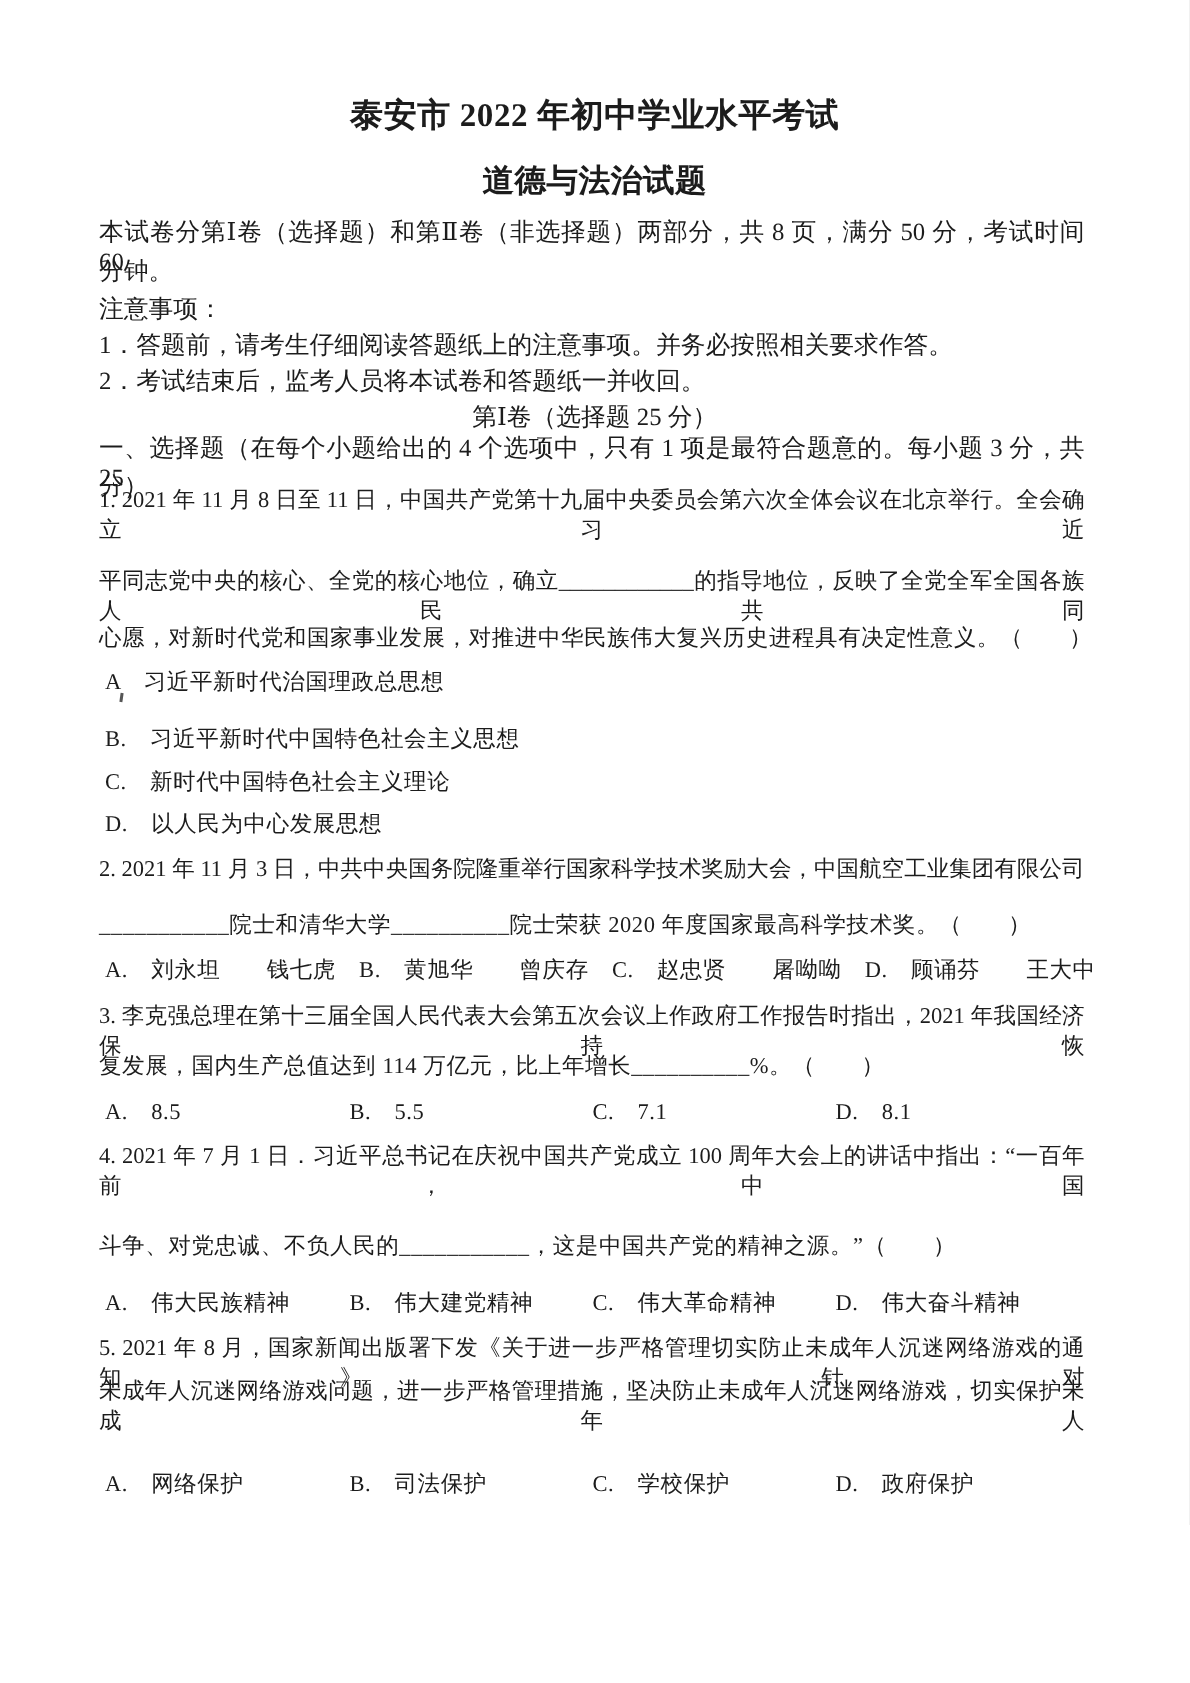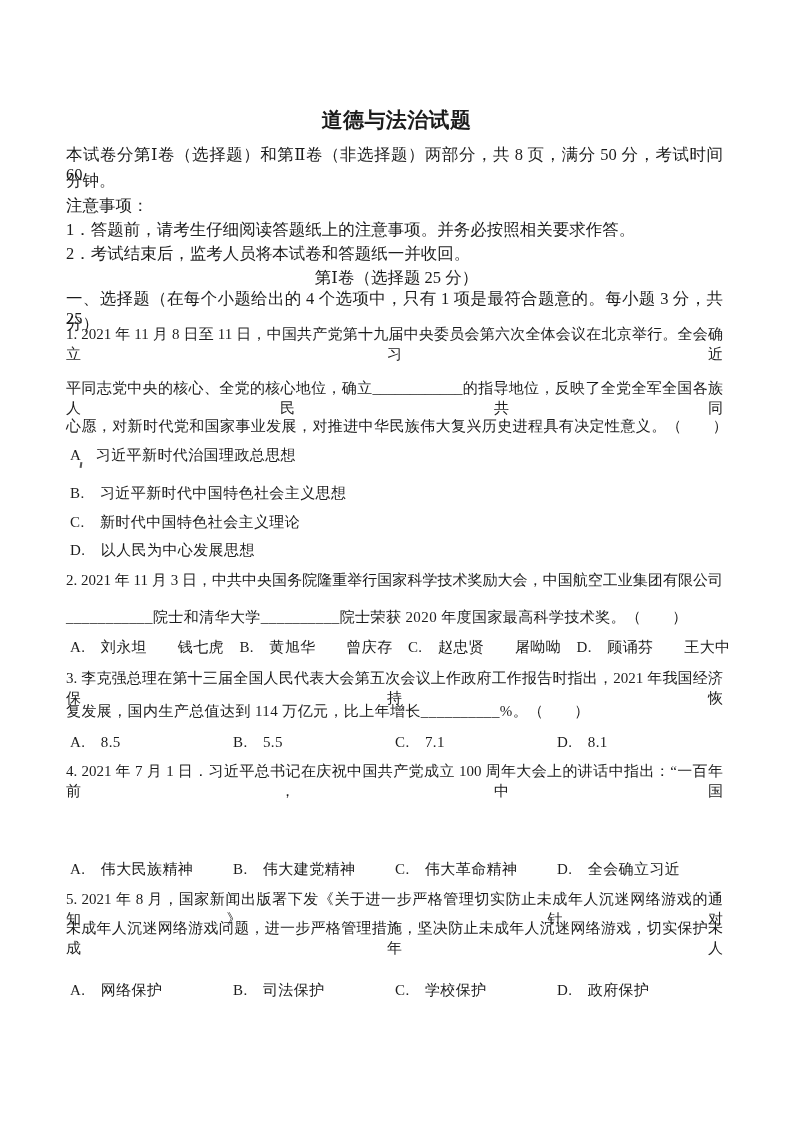--- a/index.html
+++ b/index.html
@@ -52,20 +52,21 @@
     width:2px; height:6px;
     background:#555;
     transform:rotate(8deg);
   }
 </style>
 </head>
 <body>
 
 <div class="page">
 
+  <div class="line title1 center" style="top:67px">泰安市 2022 年初中学业水平考试</div>
   <div class="line title2 center" style="top:110px">道德与法治试题</div>
 
   <div class="line bold stretch" style="top:145px">本试卷分第Ⅰ卷（选择题）和第Ⅱ卷（非选择题）两部分，共 8 页，满分 50 分，考试时间 60</div>
   <div class="line bold" style="top:171px">分钟。</div>
 
   <div class="line bold" style="top:196px">注意事项：</div>
   <div class="line bold" style="top:220px">1．答题前，请考生仔细阅读答题纸上的注意事项。并务必按照相关要求作答。</div>
   <div class="line bold" style="top:244px">2．考试结束后，监考人员将本试卷和答题纸一并收回。</div>
 
   <div class="line bold center" style="top:268px">第Ⅰ卷（选择题 25 分）</div>
@@ -89,25 +90,26 @@
   <div class="line stretch" style="top:668px">3. 李克强总理在第十三届全国人民代表大会第五次会议上作政府工作报告时指出，2021 年我国经济保持恢</div>
   <div class="line" style="top:701px">复发展，国内生产总值达到 114 万亿元，比上年增长__________%。（　　）</div>
   <div class="optrow" style="top:732px">
     <span class="optcol c1">A.　8.5</span>
     <span class="optcol c2">B.　5.5</span>
     <span class="optcol c3">C.　7.1</span>
     <span class="optcol c4">D.　8.1</span>
   </div>
 
   <div class="line stretch" style="top:761px">4. 2021 年 7 月 1 日．习近平总书记在庆祝中国共产党成立 100 周年大会上的讲话中指出：“一百年前，中国</div>
+  <div class="line" style="top:821px">斗争、对党忠诚、不负人民的___________，这是中国共产党的精神之源。”（　　）</div>
   <div class="optrow" style="top:859px">
     <span class="optcol c1">A.　伟大民族精神</span>
     <span class="optcol c2">B.　伟大建党精神</span>
     <span class="optcol c3">C.　伟大革命精神</span>
-    <span class="optcol c4">D.　全会确立习近</span>
+    <span class="optcol c4">D.　伟大奋斗精神</span>
   </div>
 
   <div class="line stretch" style="top:889px">5. 2021 年 8 月，国家新闻出版署下发《关于进一步严格管理切实防止未成年人沉迷网络游戏的通知》，针对</div>
   <div class="line stretch" style="top:918px">未成年人沉迷网络游戏问题，进一步严格管理措施，坚决防止未成年人沉迷网络游戏，切实保护未成年人</div>
   <div class="optrow" style="top:980px">
     <span class="optcol c1">A.　网络保护</span>
     <span class="optcol c2">B.　司法保护</span>
     <span class="optcol c3">C.　学校保护</span>
     <span class="optcol c4">D.　政府保护</span>
   </div>

